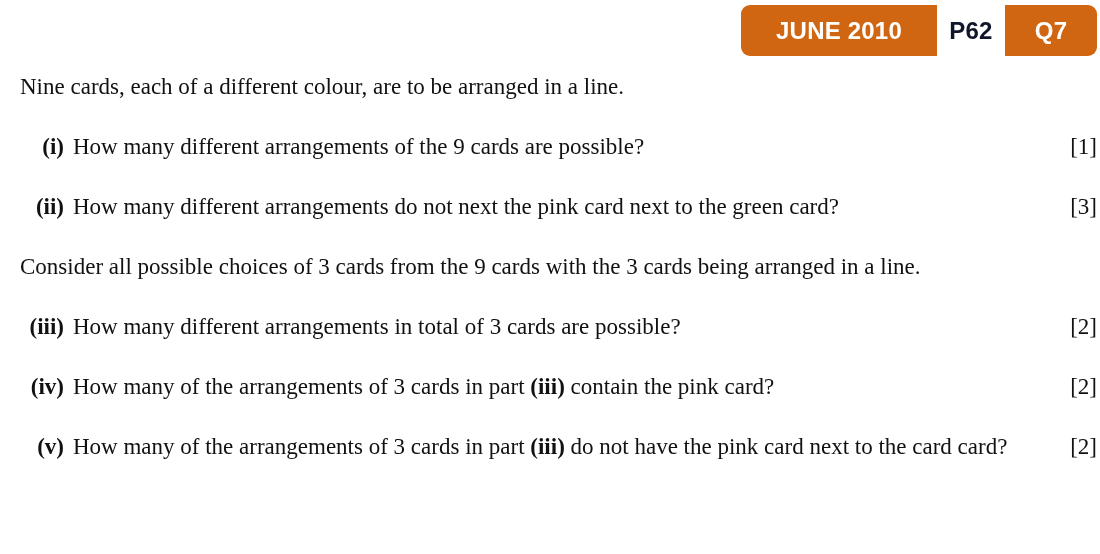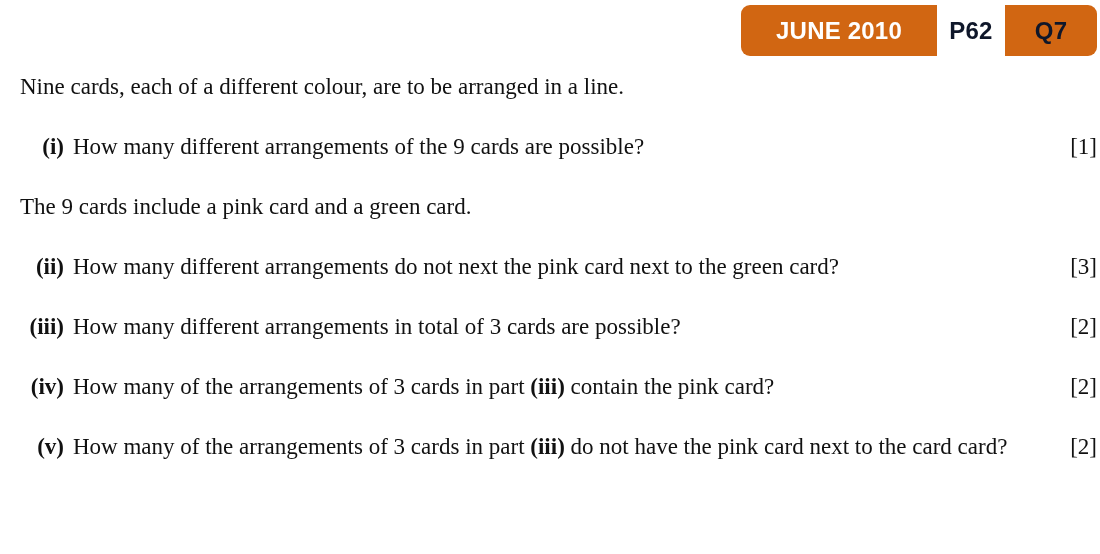--- a/index.html
+++ b/index.html
@@ -34,21 +34,21 @@
     letter-spacing: 0.2px;
   }
   .badge-cell {
     display: flex;
     align-items: center;
     justify-content: center;
     white-space: nowrap;
   }
   .badge-session { flex: 1 1 auto; color: #ffffff; }
   .badge-paper   { flex: 0 0 68px; background: #ffffff; color: #0f172a; }
-  .badge-qnum    { flex: 0 0 92px; color: #0f172a; }
+  .badge-qnum    { flex: 0 0 92px; color: #ffffff; }
 
   
   .content {
     position: absolute;
     top: 0;
     left: 16px;
     right: 0;
     padding: 72px 3px 0 4px;
     font-size: 23px;
     line-height: 30px;
@@ -94,28 +94,28 @@
   <div class="content">
 
     <p class="para">Nine cards, each of a different colour, are to be arranged in a line.</p>
 
     <div class="qrow">
       <span class="qlabel">(i)</span>
       <span class="qtext">How many different arrangements of the 9 cards are possible?</span>
       <span class="qmarks">[1]</span>
     </div>
 
-    <p class="para">The 9 cards include a pink card and a green card.</p>
 
     <div class="qrow">
       <span class="qlabel">(ii)</span>
       <span class="qtext">How many different arrangements do not next the pink card next to the green card?</span>
       <span class="qmarks">[3]</span>
     </div>
 
+    <p class="para">Consider all possible choices of 3 cards from the 9 cards with the 3 cards being arranged in a line.</p>
 
     <div class="qrow">
       <span class="qlabel">(iii)</span>
       <span class="qtext">How many different arrangements in total of 3 cards are possible?</span>
       <span class="qmarks">[2]</span>
     </div>
 
     <div class="qrow">
       <span class="qlabel">(iv)</span>
       <span class="qtext"><span>How many of the arrangements of 3 cards in part </span><span class="bold">(iii)</span><span> contain the pink card?</span></span>

